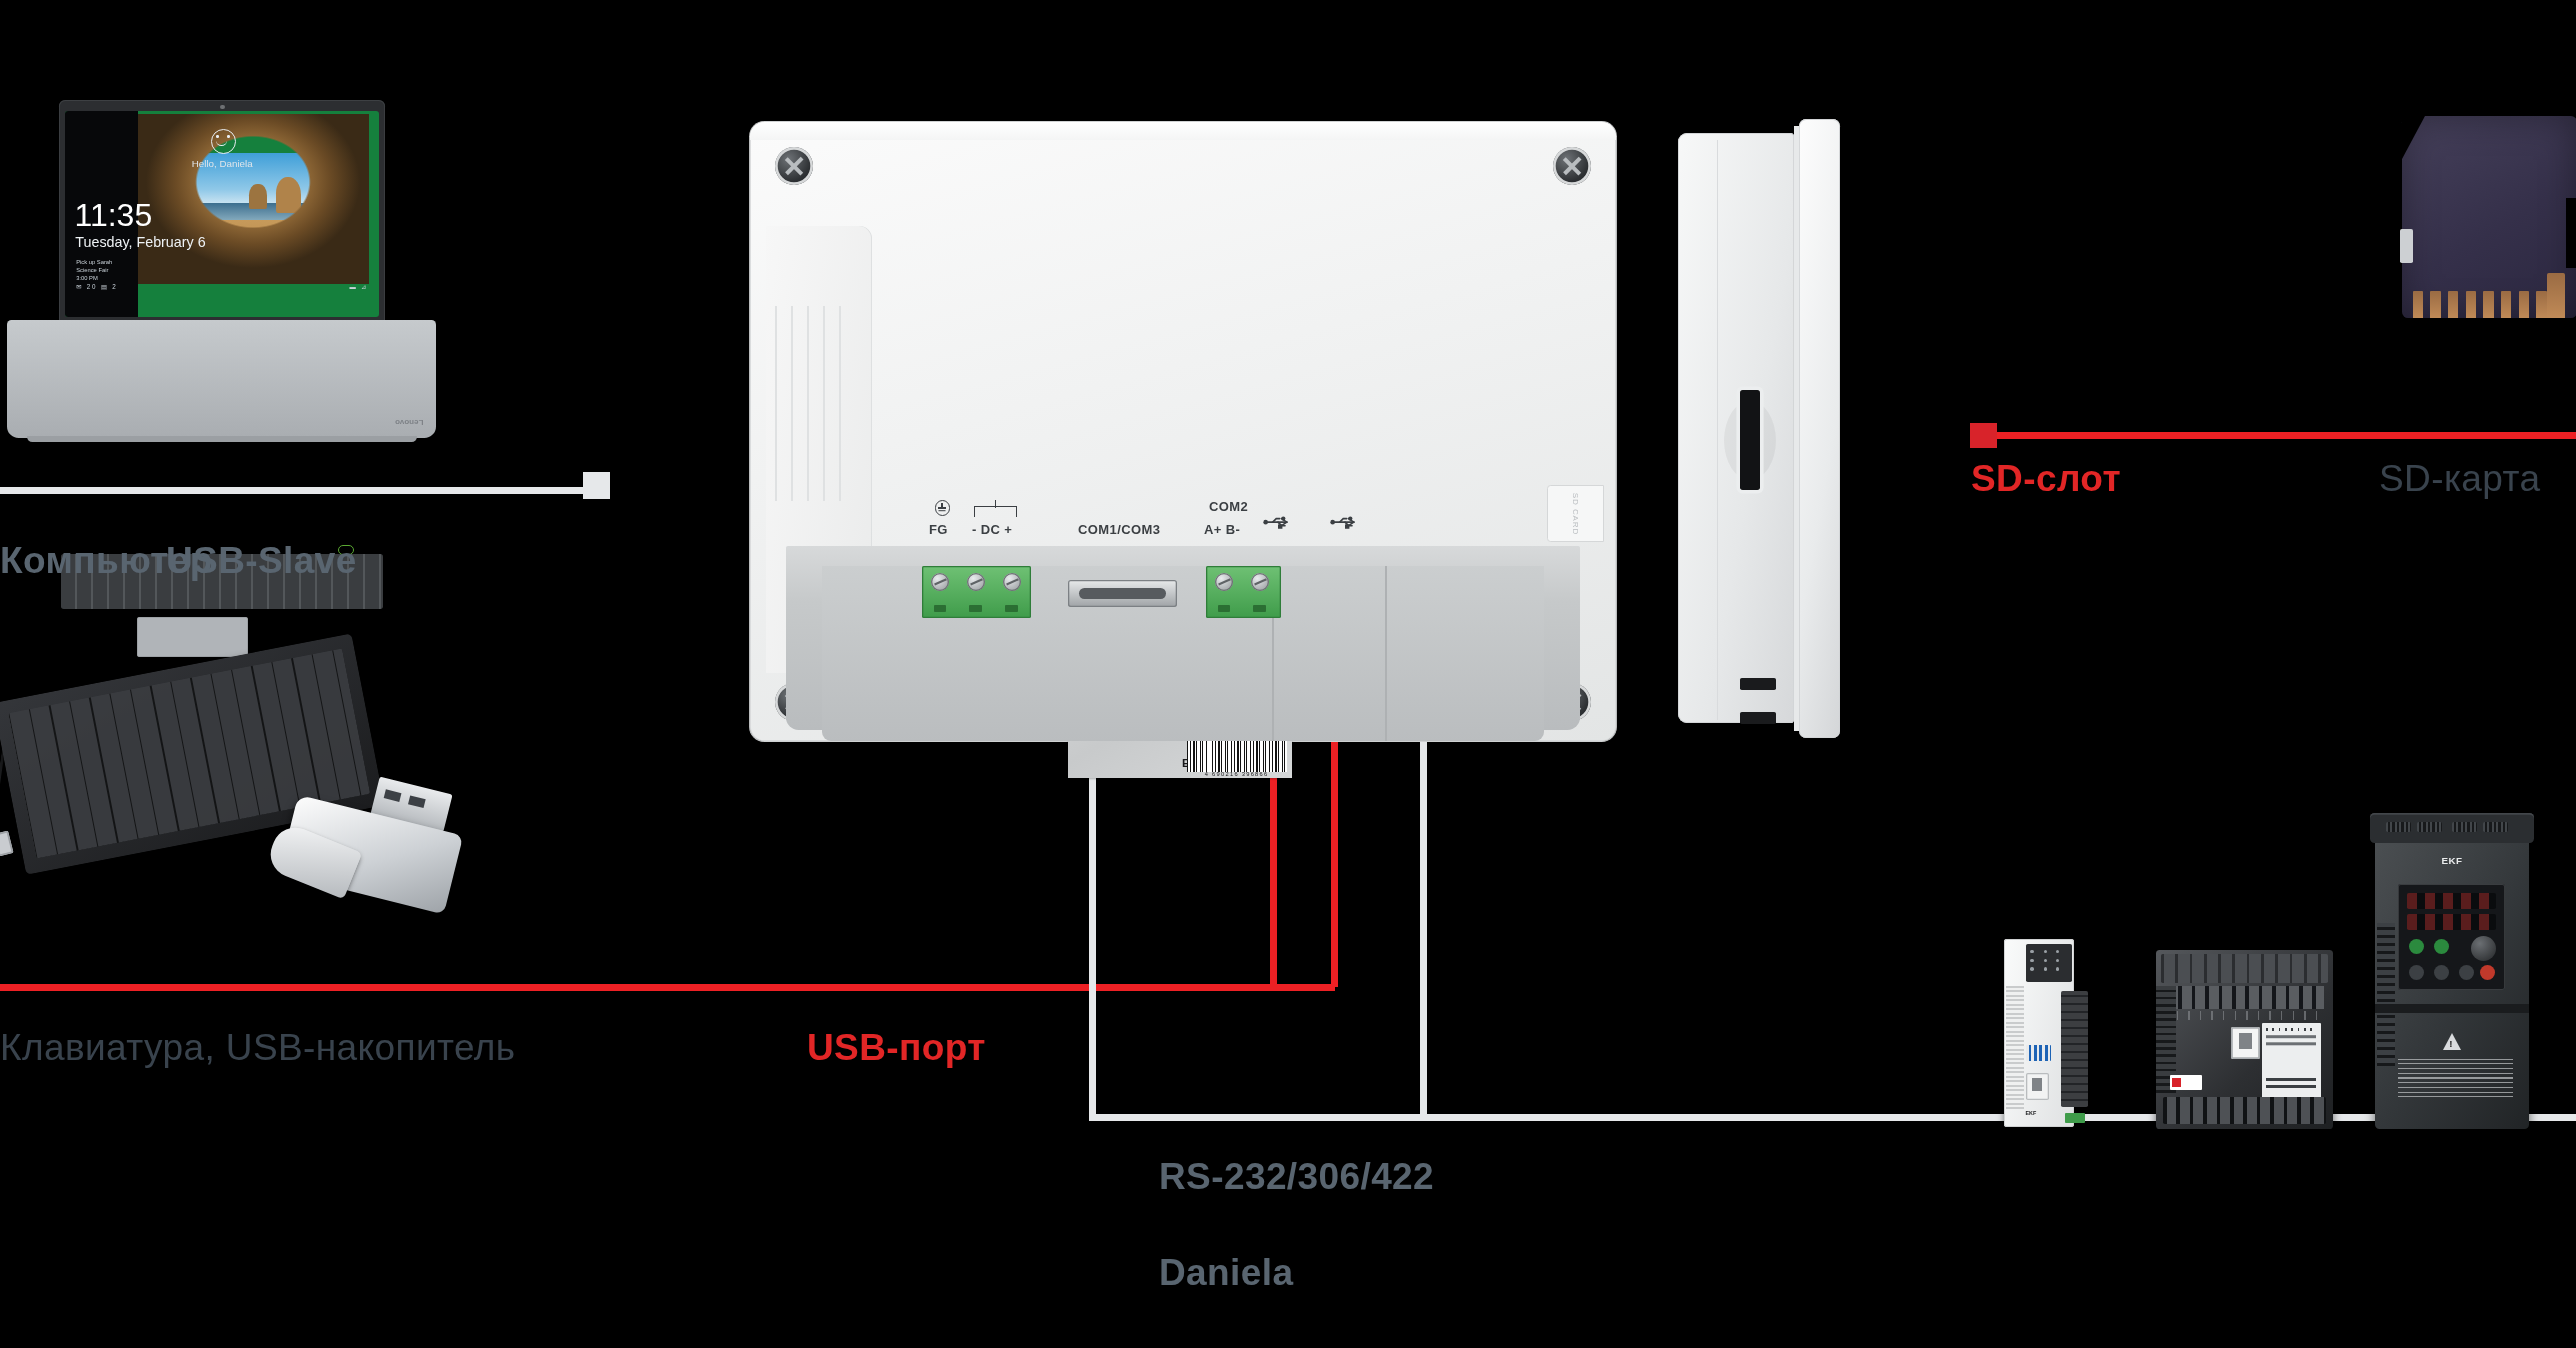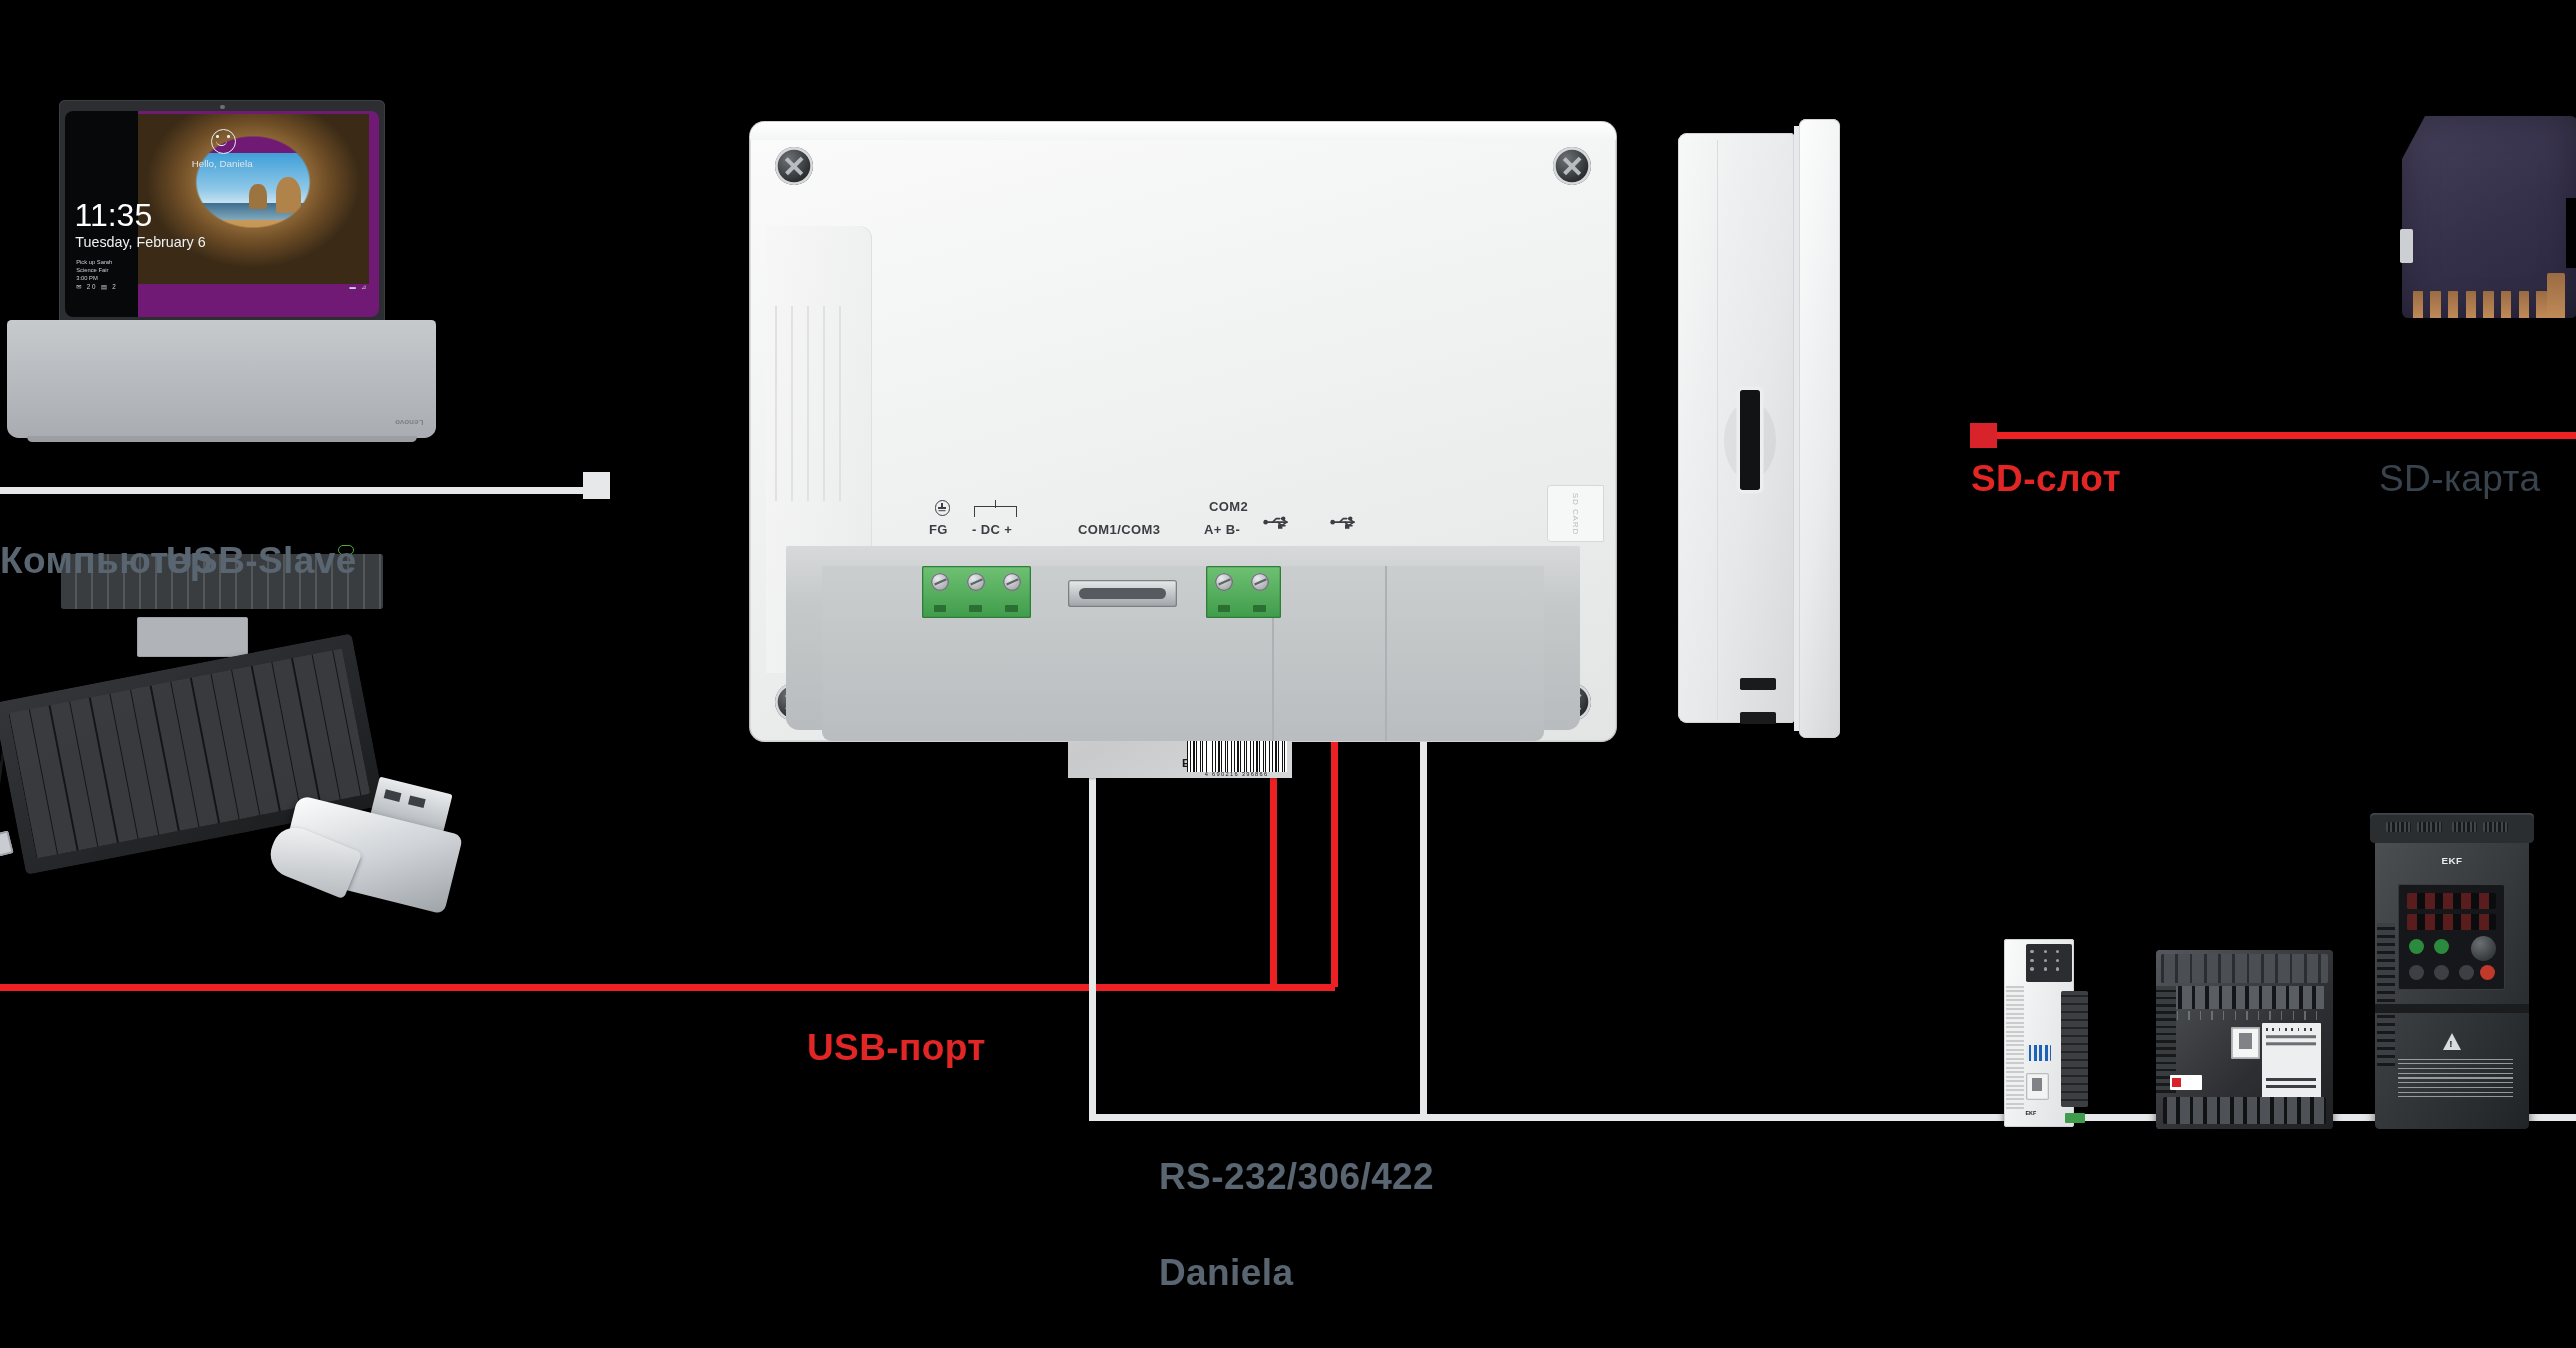--- a/index.html
+++ b/index.html
@@ -17,22 +17,22 @@
   .wire-r{position:absolute;background:#ed2024;}
   .cap-w{position:absolute;background:#e6e8ea;}
   .cap-r{position:absolute;background:#d8232a;}
 
   
   .laptop{position:absolute;left:7.2px;top:100px;width:429px;height:358px;}
   .lt-lid{position:absolute;left:52px;top:0;width:326px;height:224px;background:#2c2e31;
           border-radius:6.3px 6.3px 1.8px 1.8px;box-shadow:inset 0 0 0 0.9px #3d4043;}
   .lt-cam{position:absolute;left:50%;top:4.5px;width:4.5px;height:4.5px;margin-left:-2.2px;border-radius:50%;
           background:#6d7073;}
-  .lt-scr{position:absolute;left:6.3px;top:10.7px;right:6.3px;bottom:7.2px;background:#701a75;overflow:hidden;
-          border-radius:8px;}
+  .lt-scr{position:absolute;left:6.3px;top:10.7px;right:6.3px;bottom:7.2px;background:#15803d;overflow:hidden;
+          border-radius:3px;}
   .lt-wall{position:absolute;left:70px;top:3.6px;width:234px;height:170px;overflow:hidden;}
   .lt-sky{position:absolute;left:0;top:39px;width:100%;height:52px;
           background:linear-gradient(#3f9fd8,#8fc8e8 70%,#cfe6f2);}
   .lt-sea{position:absolute;left:0;top:89px;width:100%;height:19.7px;
           background:linear-gradient(#3c6e8e,#8fb3c4);}
   .lt-sand{position:absolute;left:0;top:106px;width:100%;height:68px;
           background:linear-gradient(#c79a5a,#a87b42);}
   .lt-arch{position:absolute;left:-18px;top:-9px;width:286px;height:192px;
      background:radial-gradient(ellipse 107px 86px at 136px 77px, rgba(0,0,0,0) 52%, #8a6434 54%, #6b4b25 72%, #3a2a16 100%);}
   .lt-rock1{position:absolute;left:114px;top:70px;width:18px;height:25px;background:#9c7440;border-radius:45% 45% 10% 10%;}
@@ -560,20 +560,21 @@
         <div class="br"></div>
       </div>
       <div class="mid"></div>
       <div class="warn"></div>
       <div class="wtxt"></div>
     </div>
   </div>
 
   <div class="lbl lbl-grey" id="lbl-kompyuter">Компьютер</div>
   <div class="lbl lbl-grey" id="lbl-usb-slave">USB-Slave</div>
+  <div class="lbl lbl-dark" id="lbl-klaviatura">Клавиатура,  USB-накопитель</div>
   <div class="lbl lbl-red" id="lbl-usbport">USB-порт</div>
   <div class="lbl lbl-grey" id="lbl-rs232">RS-232/306/422</div>
   <div class="lbl lbl-grey" id="lbl-ethernet">Daniela</div>
   <div class="lbl lbl-red" id="lbl-sdslot">SD-слот</div>
   <div class="lbl lbl-dark" id="lbl-sdkarta">SD-карта</div>
 
 </div>
 
 
 </body></html>

